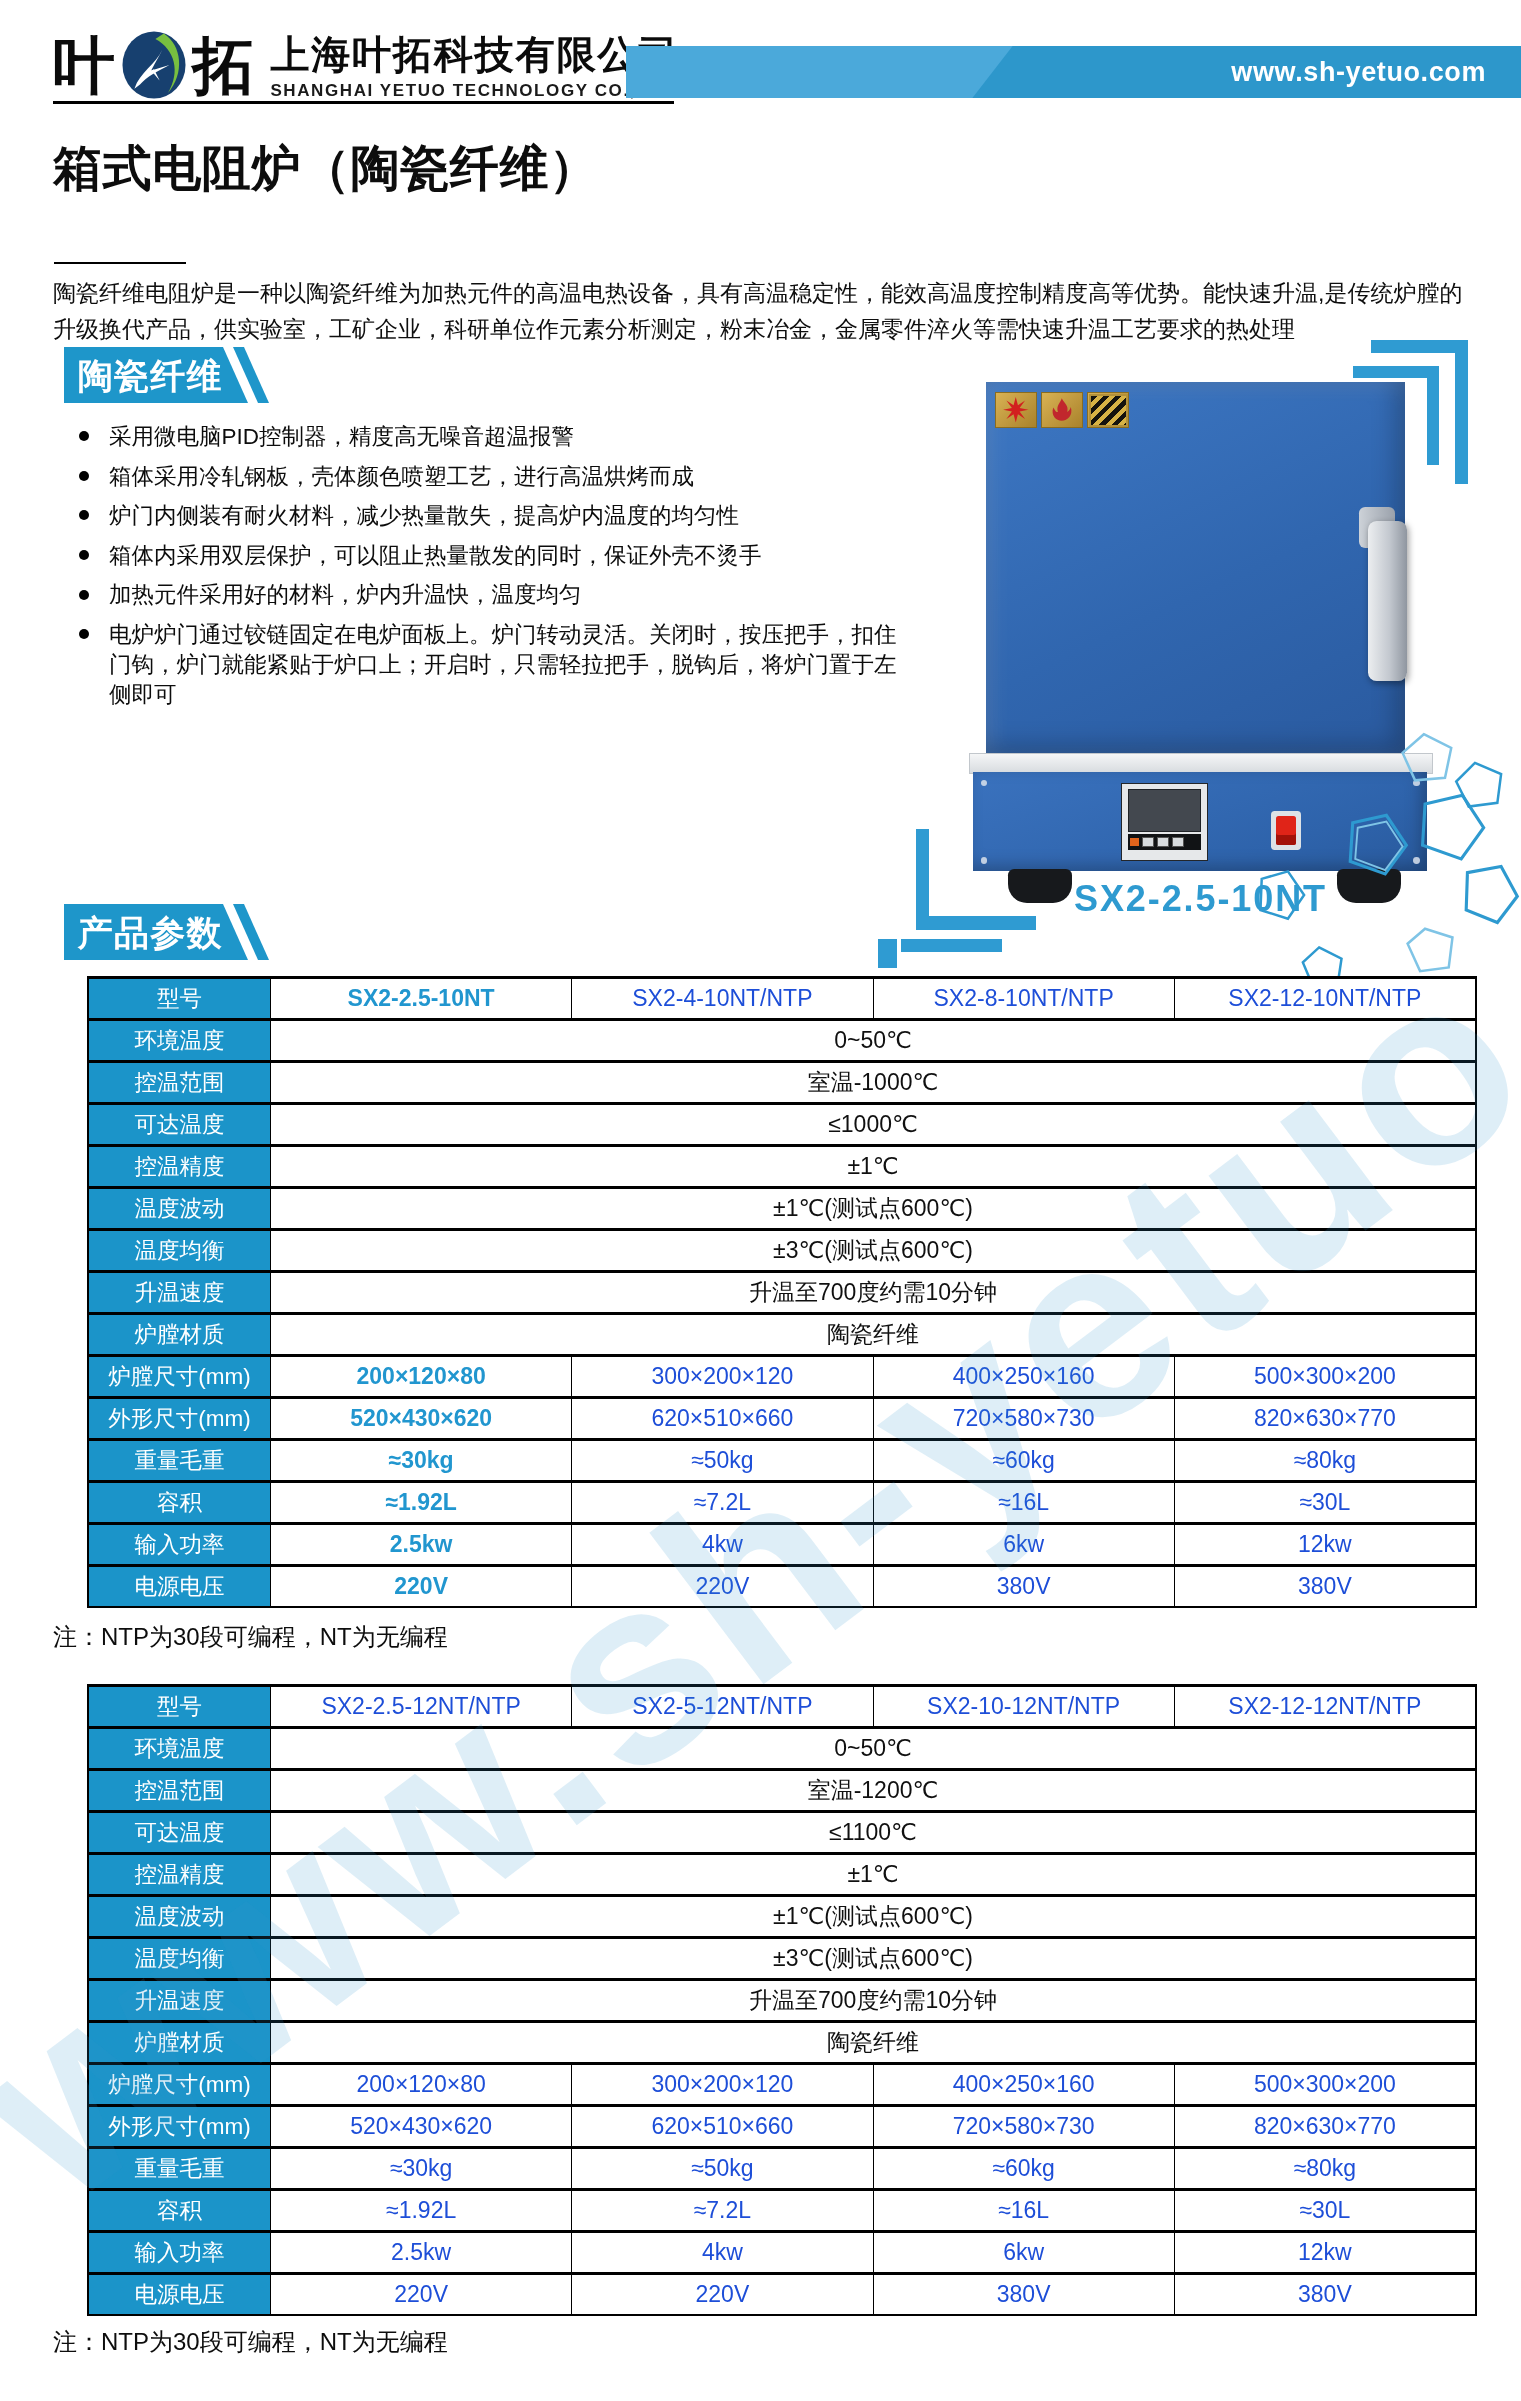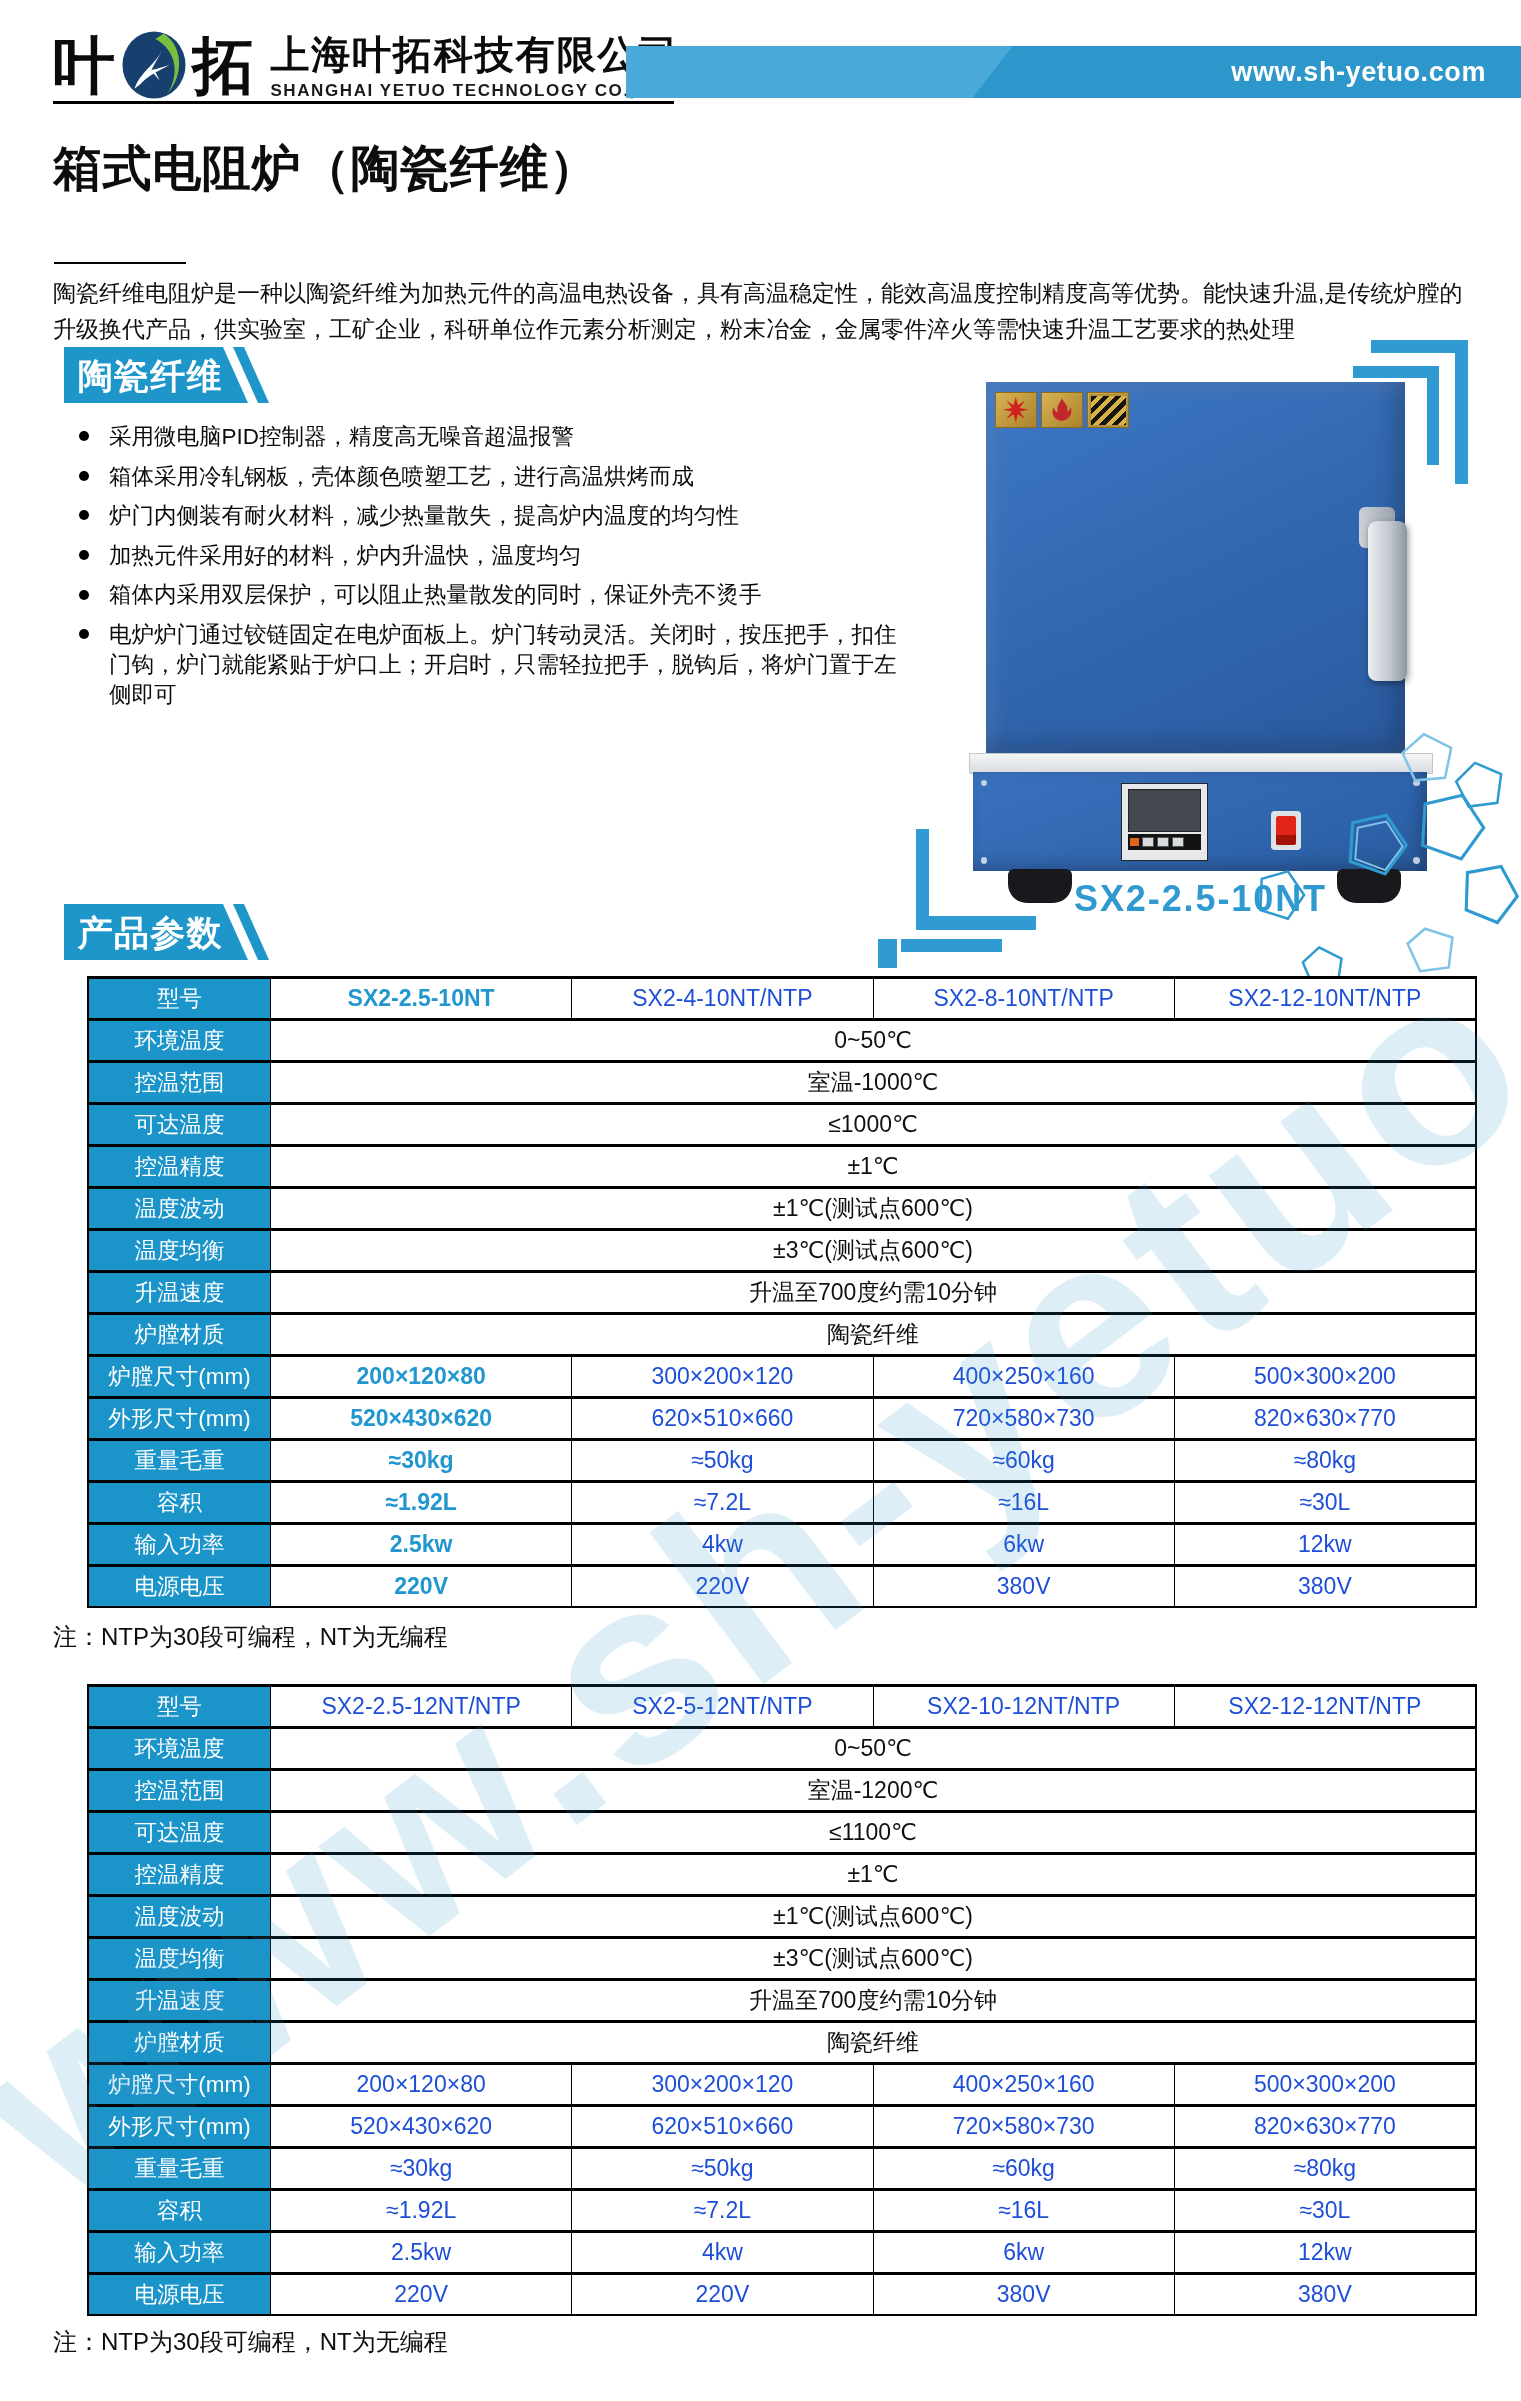--- a/index.html
+++ b/index.html
@@ -122,22 +122,22 @@
 
   <div class="badge" style="top:347px;">
     <div class="badge-main"></div>
     <div class="badge-stripe"></div>
     <div class="badge-text">陶瓷纤维</div>
   </div>
   <ul class="features">
       <li class="feat">采用微电脑PID控制器，精度高无噪音超温报警</li>
       <li class="feat">箱体采用冷轧钢板，壳体颜色喷塑工艺，进行高温烘烤而成</li>
       <li class="feat">炉门内侧装有耐火材料，减少热量散失，提高炉内温度的均匀性</li>
+      <li class="feat">箱体内采用双层保护，可以阻止热量散发的同时，保证外壳不烫手</li>
       <li class="feat">加热元件采用好的材料，炉内升温快，温度均匀</li>
-      <li class="feat">箱体内采用双层保护，可以阻止热量散发的同时，保证外壳不烫手</li>
       <li class="feat">电炉炉门通过铰链固定在电炉面板上。炉门转动灵活。关闭时，按压把手，扣住门钩，炉门就能紧贴于炉口上；开启时，只需轻拉把手，脱钩后，将炉门置于左侧即可</li>
     </ul>
 
   <div class="tr-b1"></div>
   <div class="tr-b2"></div>
   <div class="dec bl-v"></div>
   <div class="dec bl-h1"></div>
   <div class="dec bl-h2"></div>
   <div class="dec bl-sq"></div>
 

